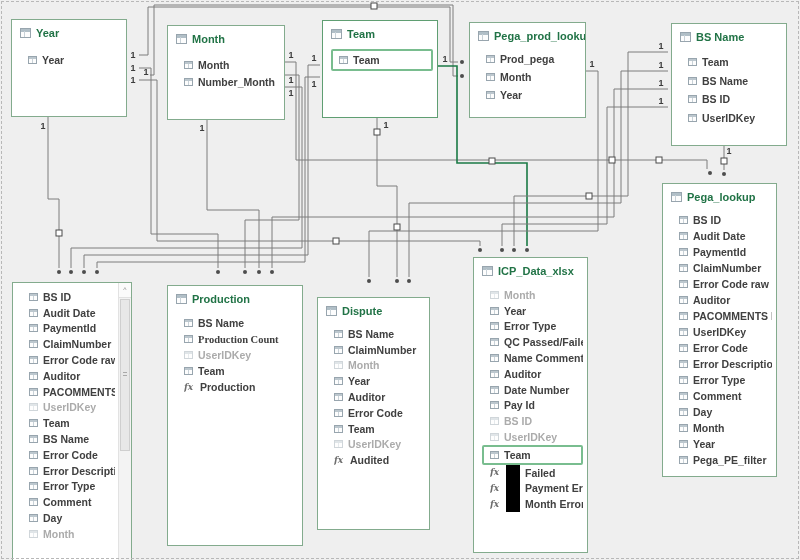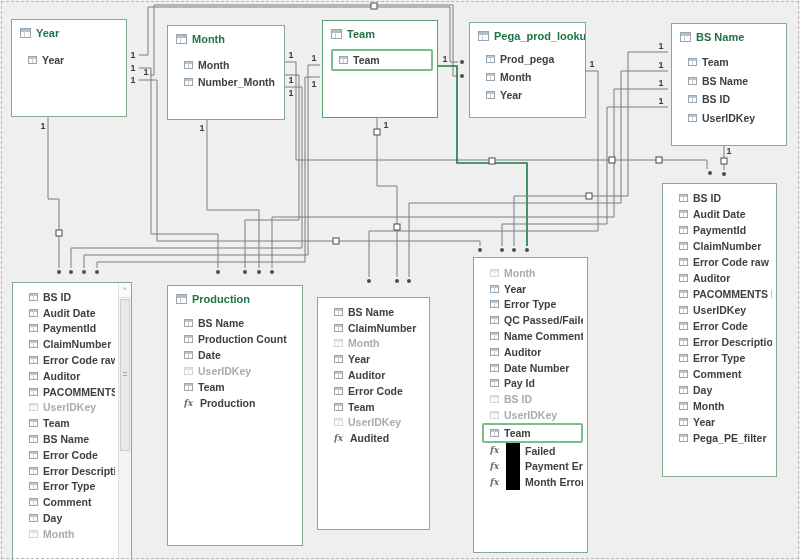--- a/index.html
+++ b/index.html
@@ -246,20 +246,24 @@
             <span class="grid-icon"></span>
             <span>BS ID</span>
           </div>
           <div class="field-row" style="height: 18.5px;">
             <span class="grid-icon"></span>
             <span>UserIDKey</span>
           </div>
         </div>
       </div>
       <div class="table-card" style="left: 662px; top: 183px; width: 115px; height: 294px;">
+        <div class="tbl-header hdr">
+          <span class="grid-icon"></span>
+          <span>Pega_lookup</span>
+        </div>
         <div class="fields" style="padding-top: 6px;">
           <div class="field-row" style="height: 16px;">
             <span class="grid-icon"></span>
             <span>BS ID</span>
           </div>
           <div class="field-row" style="height: 16px;">
             <span class="grid-icon"></span>
             <span>Audit Date</span>
           </div>
           <div class="field-row" style="height: 16px;">
@@ -397,43 +401,43 @@
       <div class="table-card" style="left: 167px; top: 285px; width: 136px; height: 261px;">
         <div class="tbl-header hdr">
           <span class="grid-icon"></span>
           <span>Production</span>
         </div>
         <div class="fields" style="padding-top: 7px;">
           <div class="field-row" style="height: 16px;">
             <span class="grid-icon"></span>
             <span>BS Name</span>
           </div>
-          <div class="field-row" style="height: 16px;">
+          <div class="field-row" style="height: 16px; font-family: Liberation Serif, serif;">
             <span class="grid-icon"></span>
             <span>Production Count</span>
-          </div>
-          <div class="field-row" style="height: 16px;">
-            <span class="grid-icon"></span>
-            <span>Date</span>
           </div>
           <div class="field-row gray" style="height: 16px;">
             <span class="grid-icon"></span>
             <span>UserIDKey</span>
           </div>
           <div class="field-row" style="height: 16px;">
             <span class="grid-icon"></span>
             <span>Team</span>
           </div>
           <div class="field-row" style="height: 16px;">
             <span class="fx-icon">fx</span>
             <span>Production</span>
           </div>
         </div>
       </div>
       <div class="table-card" style="left: 317px; top: 297px; width: 113px; height: 233px;">
+        <div class="tbl-header hdr">
+          <span class="grid-icon"></span>
+          <span>Dispute</span>
+        </div>
         <div class="fields" style="padding-top: 6px;">
           <div class="field-row" style="height: 15.8px;">
             <span class="grid-icon"></span>
             <span>BS Name</span>
           </div>
           <div class="field-row" style="height: 15.8px;">
             <span class="grid-icon"></span>
             <span>ClaimNumber</span>
           </div>
           <div class="field-row gray" style="height: 15.8px;">
@@ -460,20 +464,24 @@
             <span class="grid-icon"></span>
             <span>UserIDKey</span>
           </div>
           <div class="field-row" style="height: 15.8px;">
             <span class="fx-icon">fx</span>
             <span>Audited</span>
           </div>
         </div>
       </div>
       <div class="table-card" style="left: 473px; top: 257px; width: 115px; height: 296px;">
+        <div class="tbl-header hdr">
+          <span class="grid-icon"></span>
+          <span>ICP_Data_xlsx</span>
+        </div>
         <div class="fields" style="padding-top: 7px;">
           <div class="field-row gray" style="height: 15.8px;">
             <span class="grid-icon"></span>
             <span>Month</span>
           </div>
           <div class="field-row" style="height: 15.8px;">
             <span class="grid-icon"></span>
             <span>Year</span>
           </div>
           <div class="field-row" style="height: 15.8px;">

